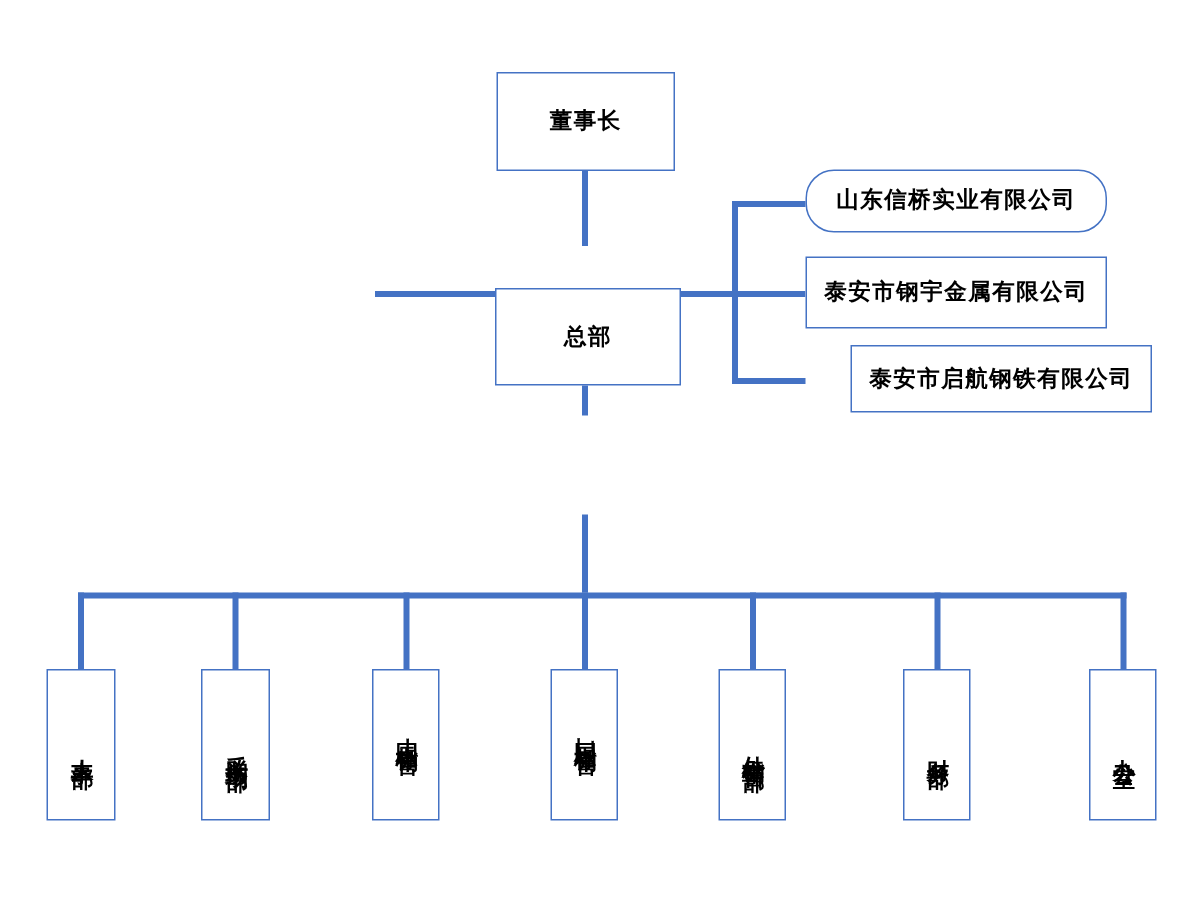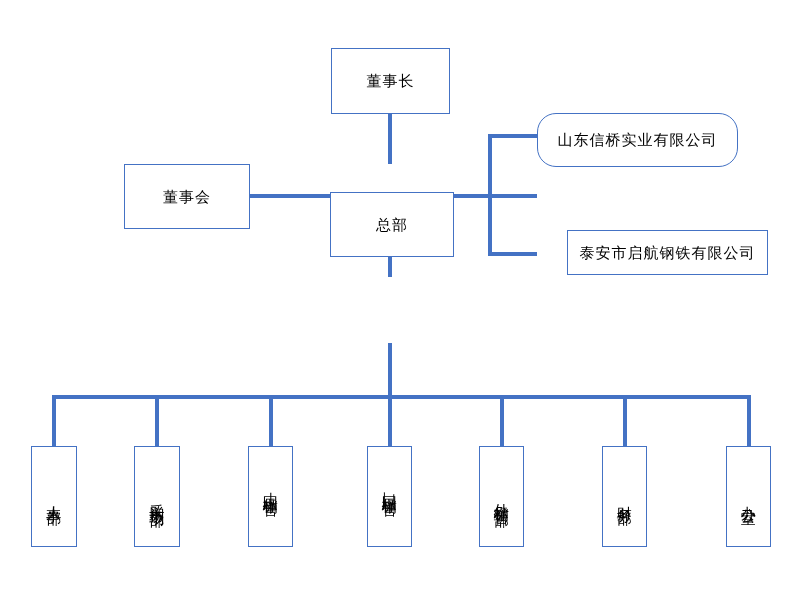--- a/index.html
+++ b/index.html
@@ -26,20 +26,21 @@
     background:var(--background);
     border:1.5px solid var(--border);
     display:flex;
     align-items:center;
     justify-content:center;
     color:var(--text);
     font-size:15px;
     letter-spacing:1px;
     text-align:right;
     line-height:1.3;
+    font-weight:bold;
   }
   .node .label{pointer-events:none;}
   .vtext{
     writing-mode:vertical-rl;
     text-orientation:upright;
     letter-spacing:2px;
   }
   .vtext .sideways{
     text-orientation:sideways;
   }
@@ -67,32 +68,32 @@
   <div class="conn" style="left:269px;top:395px;width:4px;height:51px;"></div>
   <div class="conn" style="left:388px;top:395px;width:4px;height:51px;"></div>
   <div class="conn" style="left:500px;top:395px;width:4px;height:51px;"></div>
   <div class="conn" style="left:623px;top:395px;width:4px;height:51px;"></div>
   <div class="conn" style="left:747px;top:395px;width:4px;height:51px;"></div>
 
   <div class="node" style="left:331px;top:48px;width:119px;height:66px;">
     <span class="label">董事长</span>
   </div>
 
-  <div class="node" style="left:124px;top:164px;width:126px;height:65px;">
-    <span class="label">董事会</span>
-  </div>
 
   <div class="node" style="left:330px;top:164px;width:124px;height:65px;margin-top:28px;">
     <span class="label">总部</span>
   </div>
 
-  <div class="node" style="left:537px;top:113px;width:201px;height:54px;border-radius:19px;">
+  <div class="node" style="left:537px;top:113px;width:201px;height:42px;border-radius:19px;">
     <span class="label">山东信桥实业有限公司</span>
   </div>
 
+  <div class="node" style="left:537px;top:171px;width:201px;height:48px;">
+    <span class="label">泰安市钢宇金属有限公司</span>
+  </div>
 
   <div class="node" style="left:567px;top:230px;width:201px;height:45px;">
     <span class="label">泰安市启航钢铁有限公司</span>
   </div>
 
 
   <div class="node" style="left:31px;top:446px;width:46px;height:101px;">
     <span class="label vtext"><span class="">人</span><span class="">事</span><span class="">部</span></span>
   </div>
 

